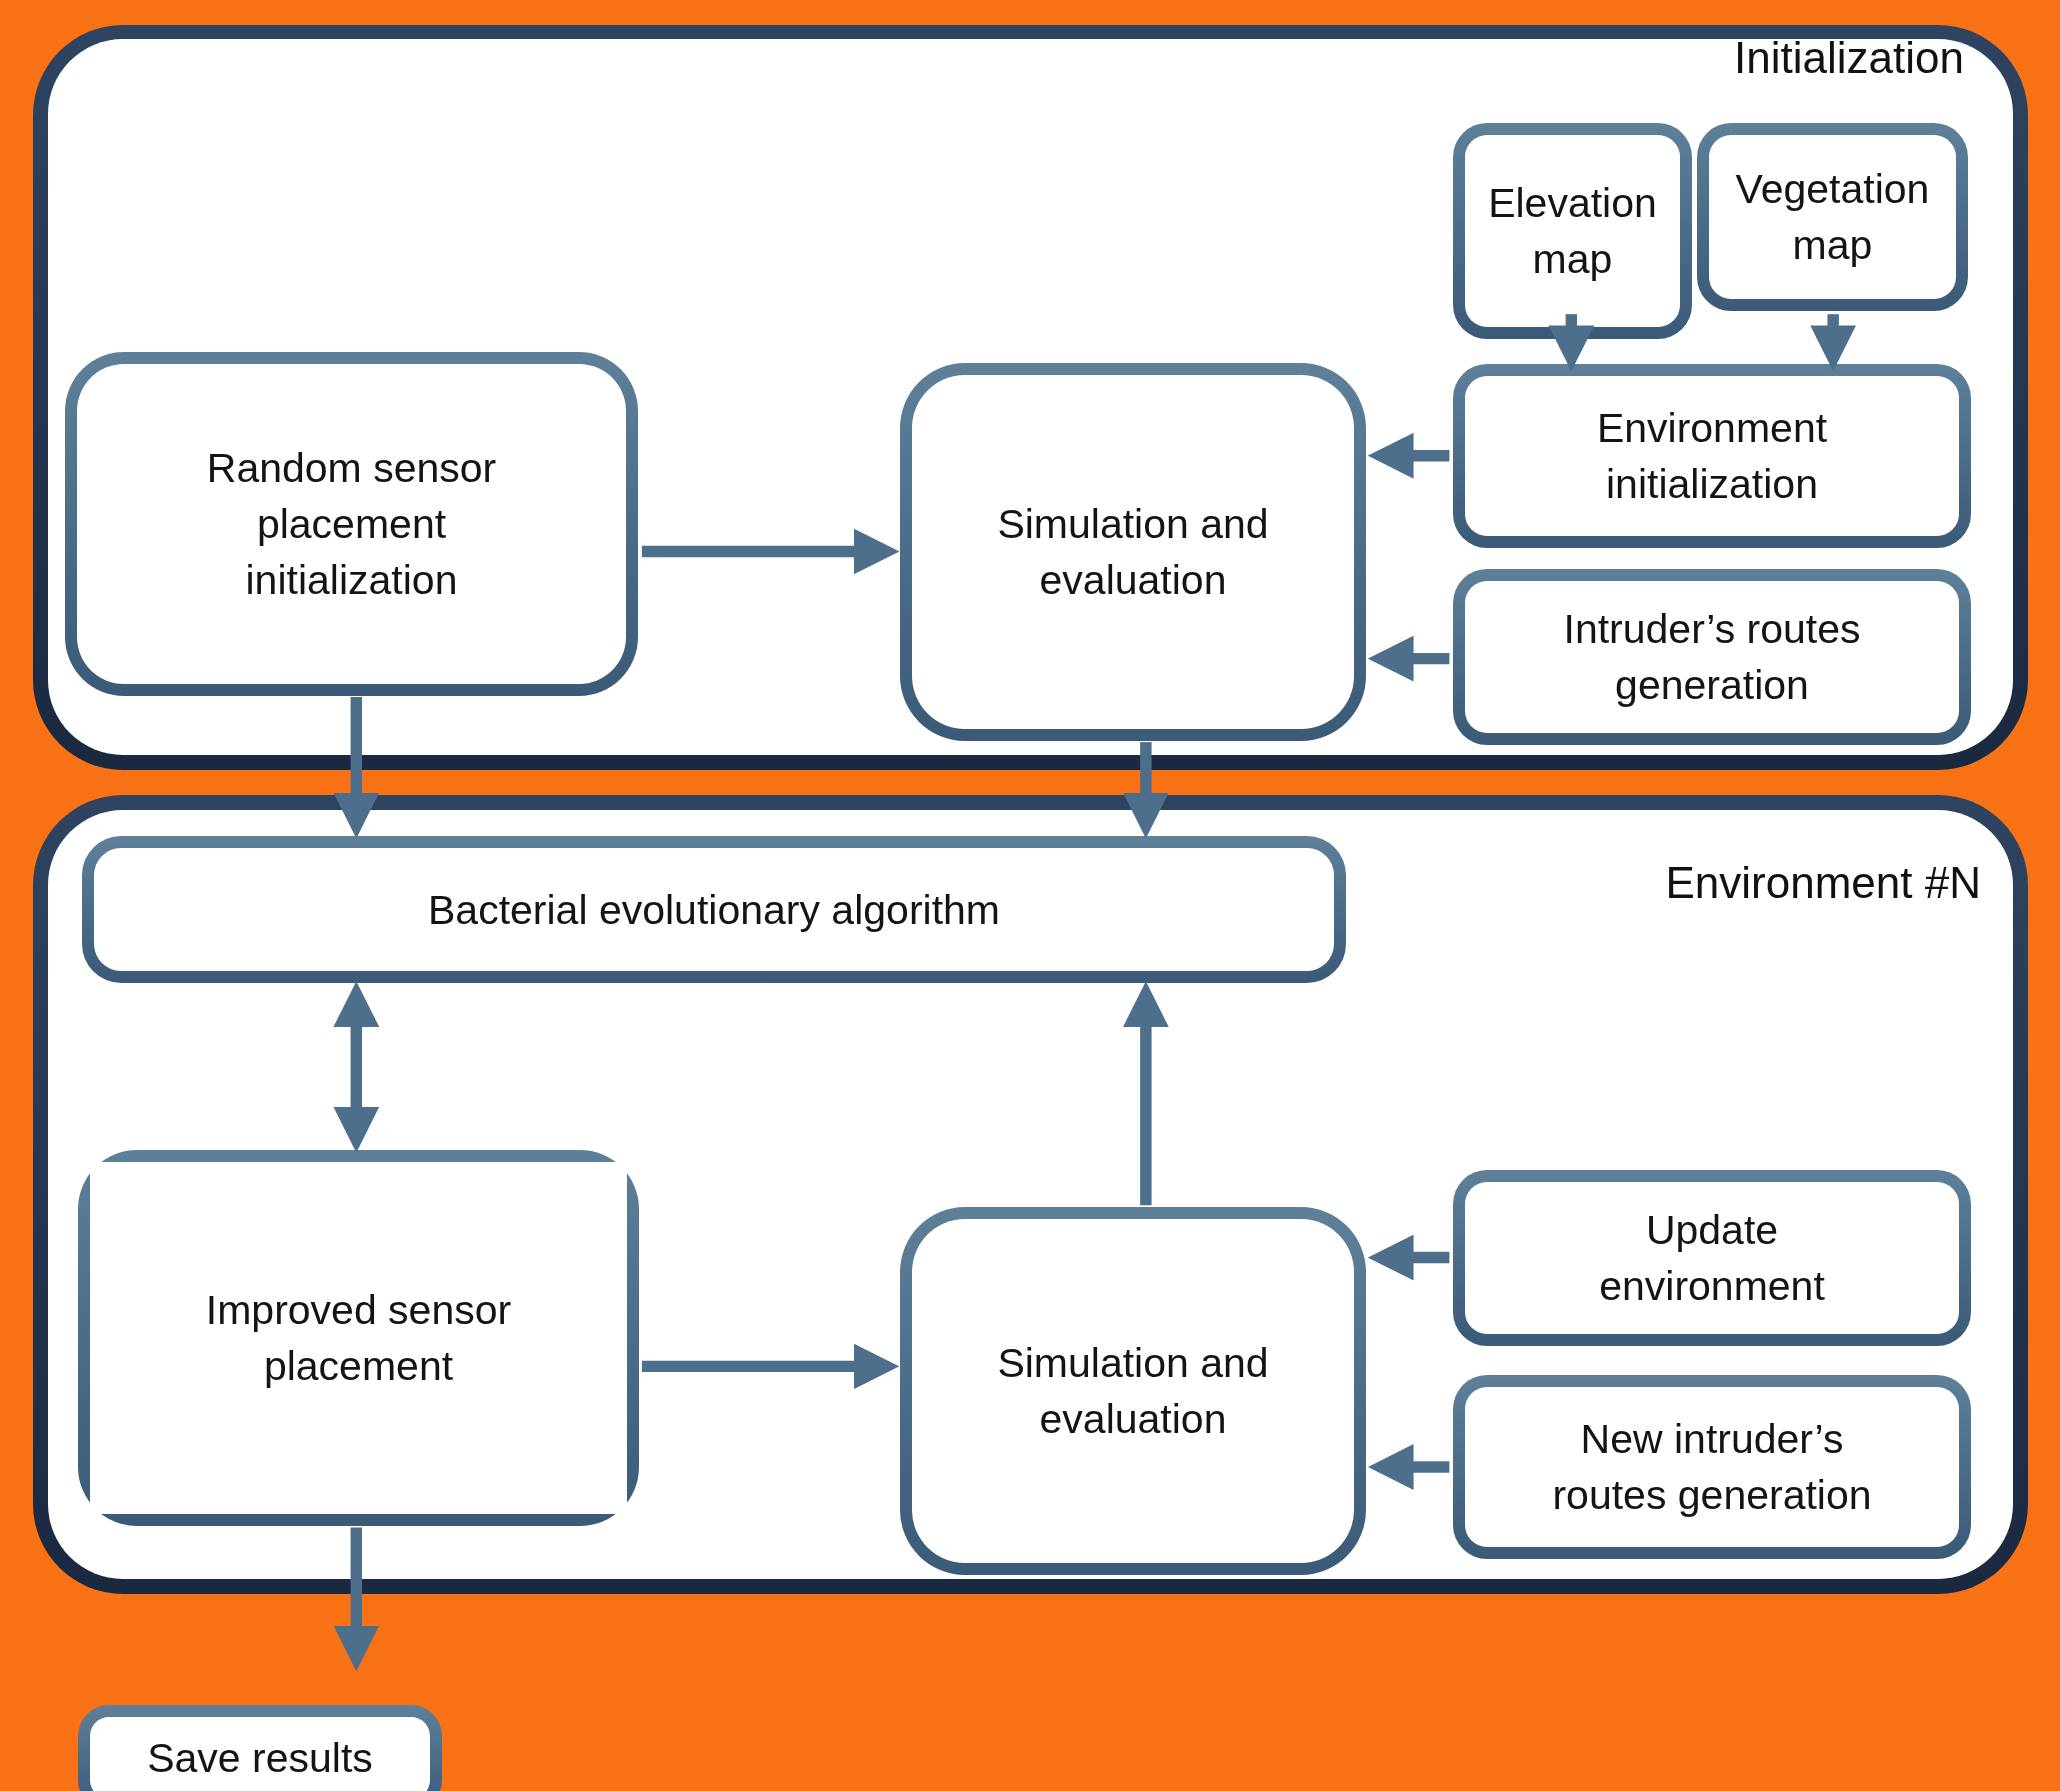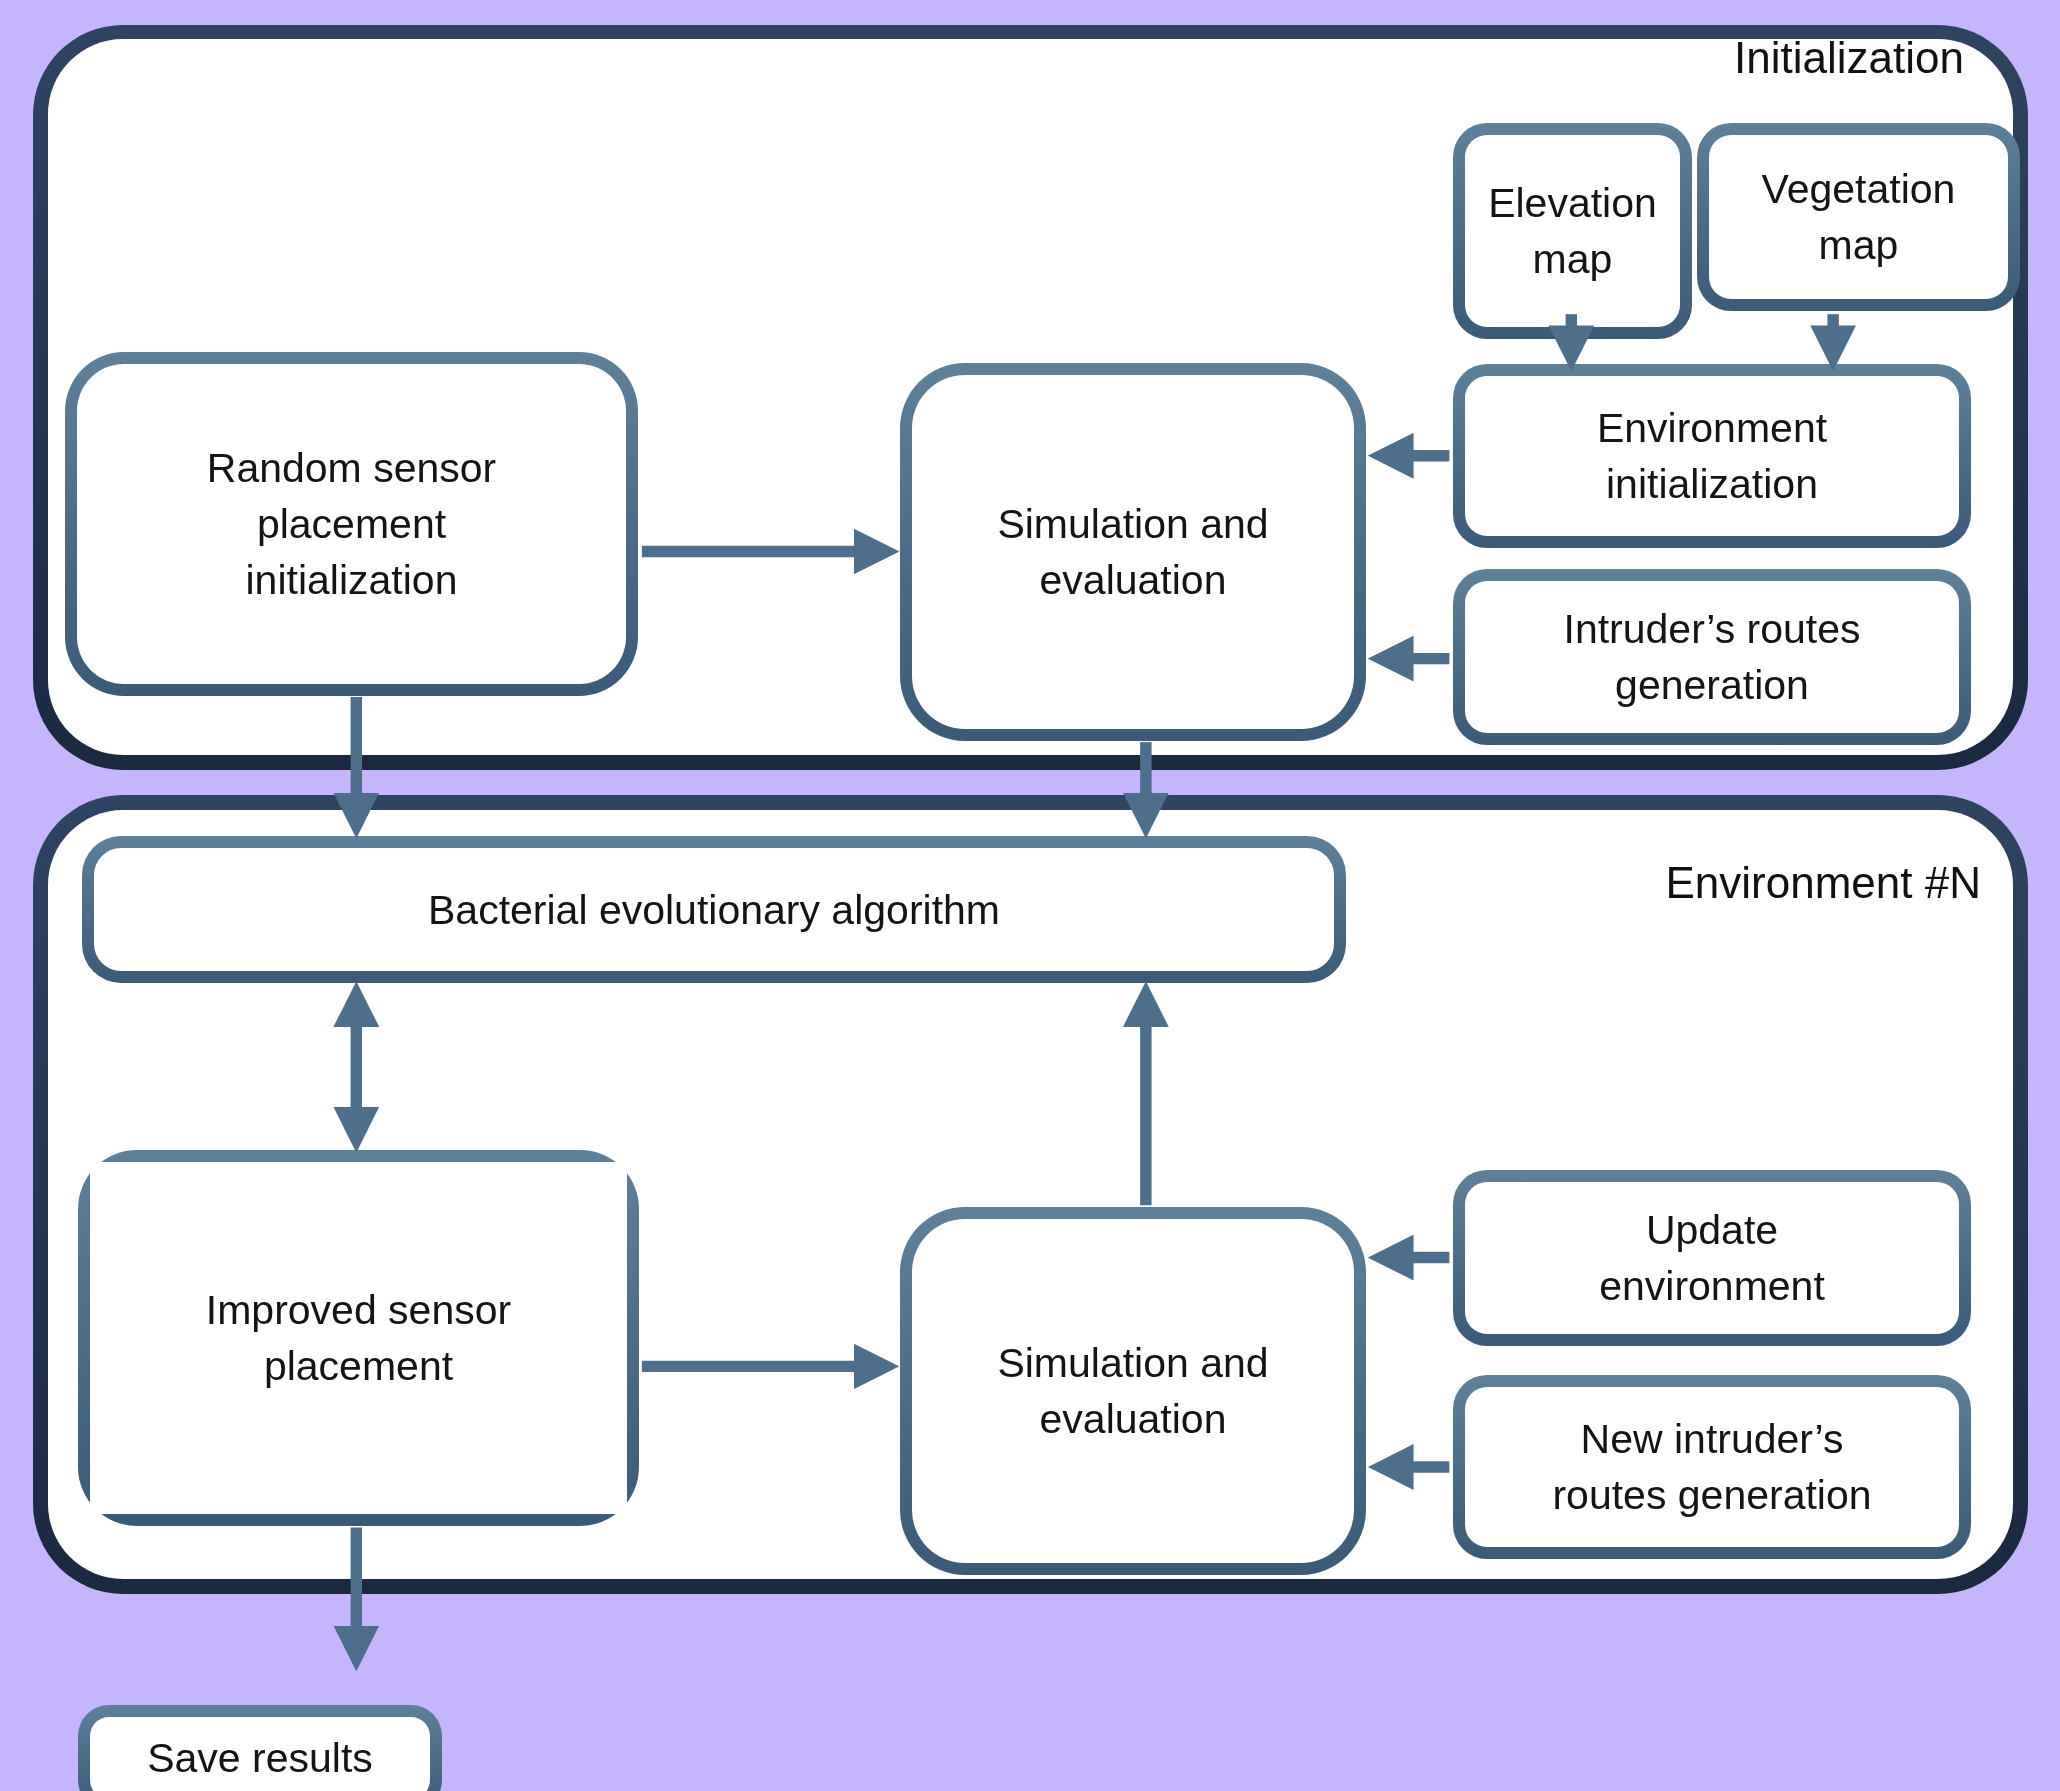--- a/index.html
+++ b/index.html
@@ -1,17 +1,17 @@
 <!DOCTYPE html>
 <html style="font-size:13px"><head>
 <meta charset="utf-8">
 <style>
   html,body { margin:0; padding:0; background:#ffffff; }
   .canvas {
-    position:relative; width:2061px; height:1791px; background:#c4b5fd;
+    position:relative; width:2061px; height:1791px; background:#f97316;
     font-family:"Liberation Sans", sans-serif; color:#111111; overflow:hidden;
   }
   
   .frame { position:absolute; z-index:1; background:linear-gradient(180deg,#2e4460,#1a2940); }
   .frame-inner { position:absolute; inset:14.7px; background:#ffffff; }
   
   .node { position:absolute; z-index:3; background:linear-gradient(180deg,#5e8099,#3a5a78); }
   .node-inner {
     position:absolute; inset:12.3px; background:#ffffff;
     display:flex; flex-direction:column; align-items:center; justify-content:center;
@@ -39,21 +39,21 @@
   <div class="zone-label" style="right:97px; top:33px;">Initialization</div>
   <div class="zone-label" style="right:80px; top:858px;">Environment #N</div>
 
   <div class="node" style="left:1453px; top:123px; width:239px; height:216px; border-radius:34px;">
     <div class="node-inner" style="border-radius:22px;">
       <span>Elevation</span>
       <span>map</span>
     </div>
   </div>
 
-  <div class="node" style="left:1697px; top:123px; width:323px; height:188px; border-radius:34px;">
+  <div class="node" style="left:1697px; top:123px; width:271px; height:188px; border-radius:34px;">
     <div class="node-inner" style="border-radius:22px;">
       <span>Vegetation</span>
       <span>map</span>
     </div>
   </div>
 
   <div class="node" style="left:1453px; top:364px; width:518px; height:184px; border-radius:34px;">
     <div class="node-inner" style="border-radius:22px;">
       <span>Environment</span>
       <span>initialization</span>

